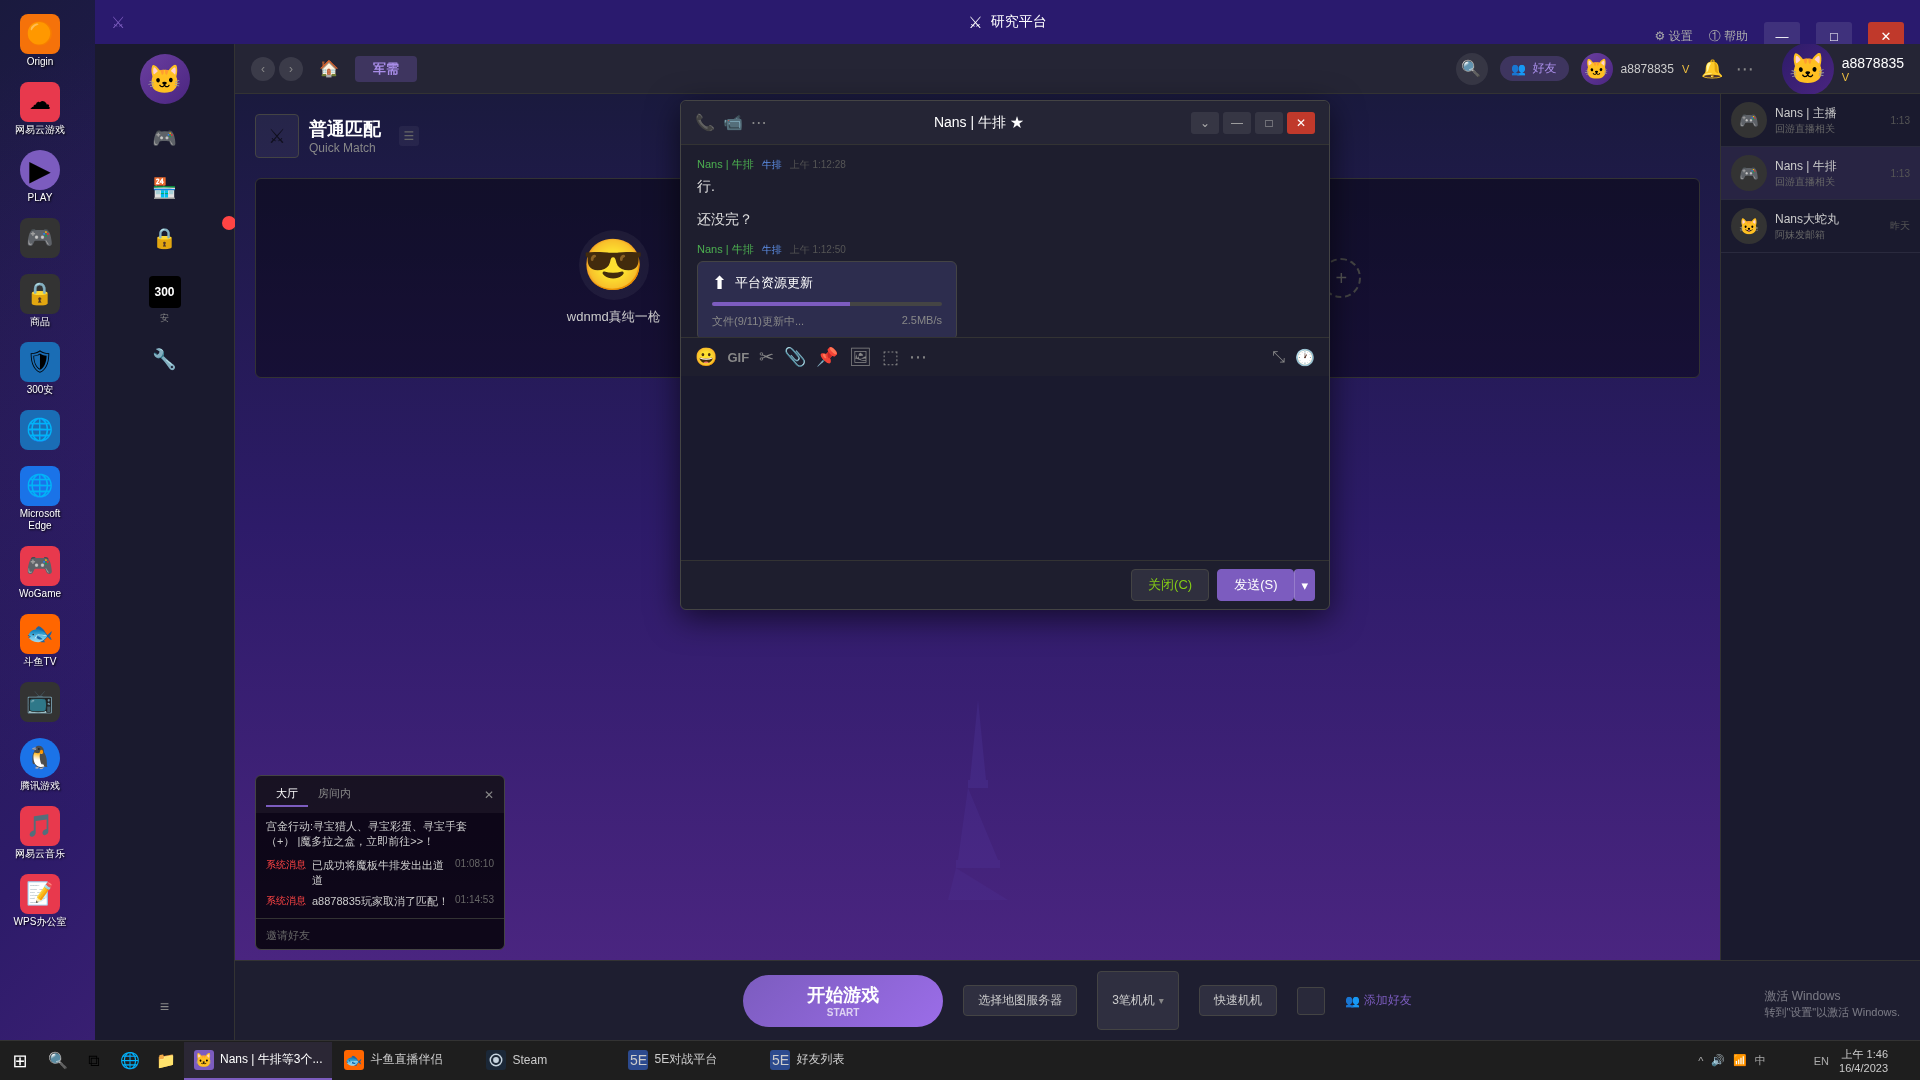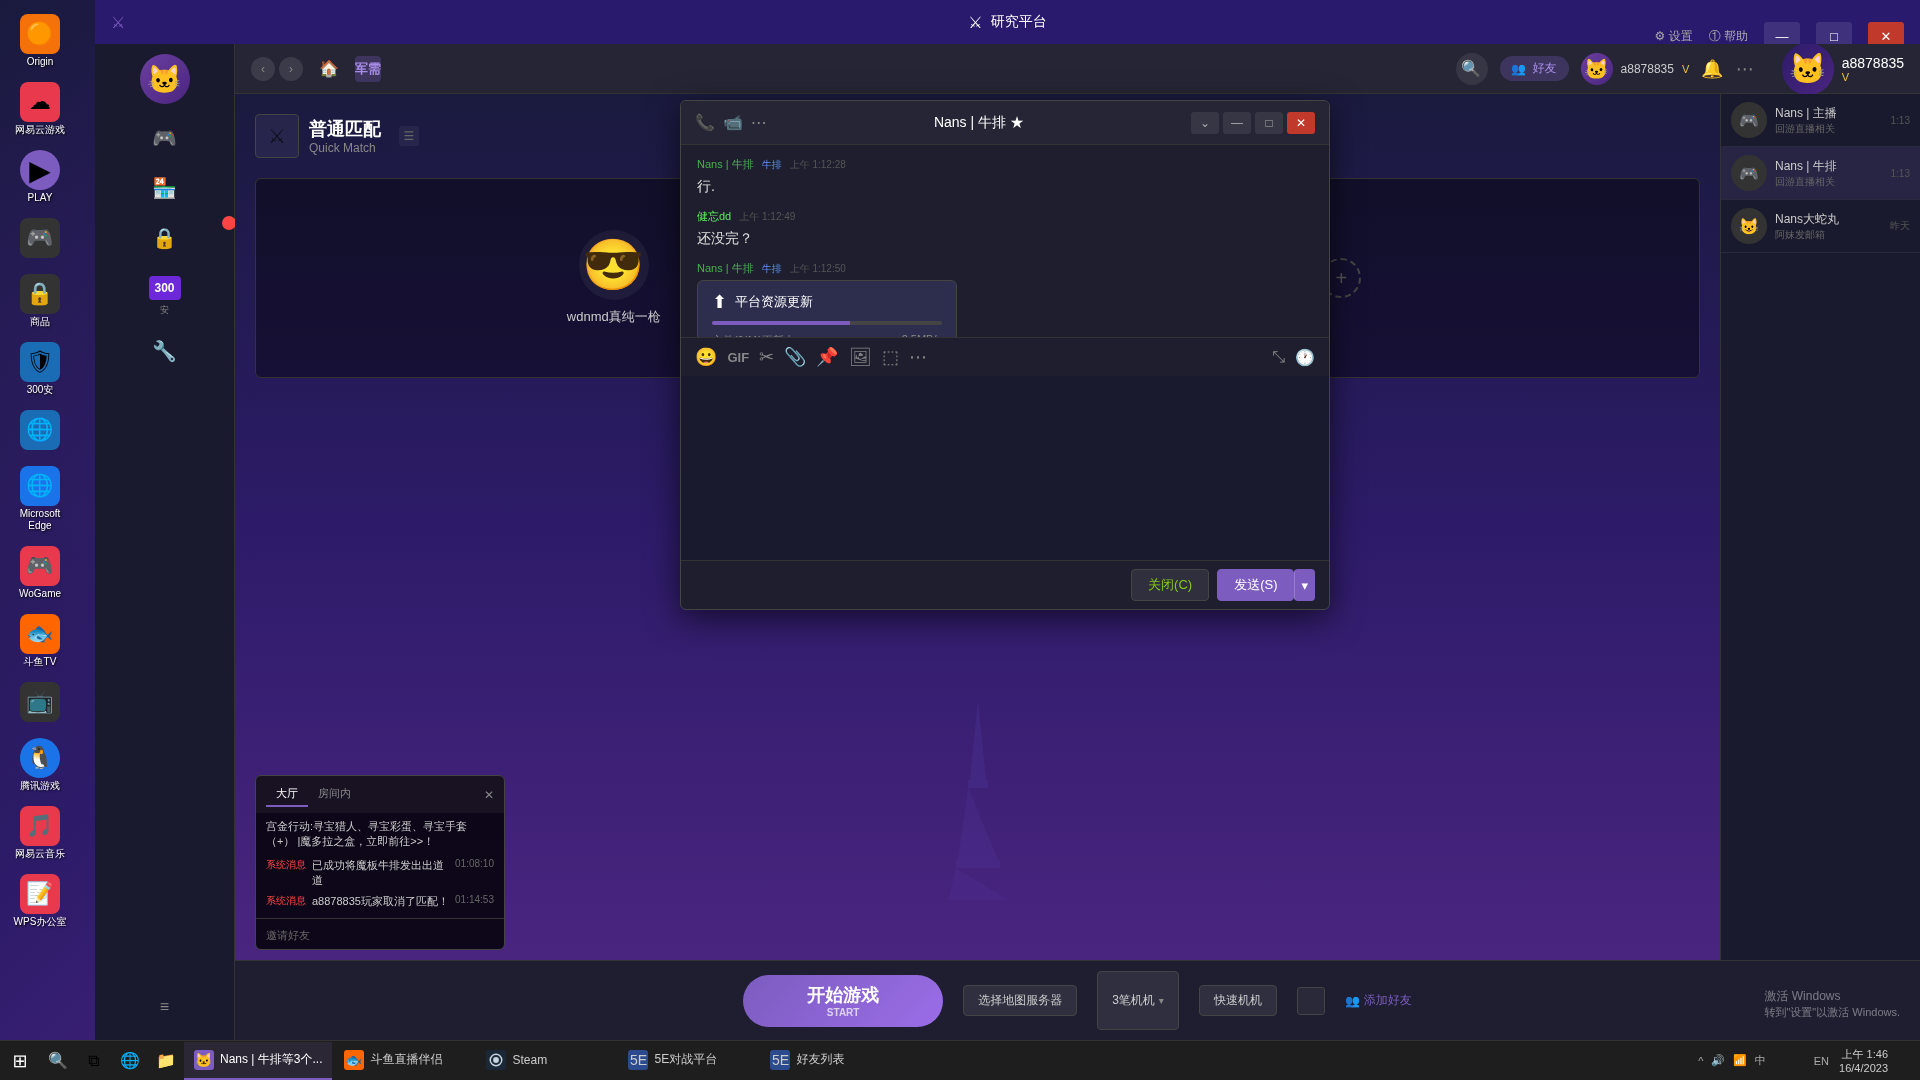--- a/index.html
+++ b/index.html
@@ -301,21 +301,21 @@
       align-items: center;
       justify-content: center;
       color: #888;
       font-size: 16px;
       cursor: pointer;
     }
 
     .mode-tag {
       background: rgba(124,92,191,0.3);
       color: #a88de8;
-      padding: 4px 0;
+      padding: 4px 18px;
       border-radius: 4px;
       font-size: 13px;
       font-weight: bold;
     }
 
     .header-right {
       margin-left: auto;
       display: flex;
       align-items: center;
       gap: 12px;
@@ -1020,21 +1020,21 @@
         <div class="nav-item">
           <span class="nav-icon">🏪</span>
           <span></span>
         </div>
         <div class="nav-item" style="position:relative;">
           <span class="nav-icon">🔒</span>
           <span></span>
           <div class="nav-badge"></div>
         </div>
         <div class="nav-item">
-          <div style="width:32px;height:24px;background:#6d28d9;border-radius:4px;display:flex;align-items:center;justify-content:center;font-size:12px;color:#fff;font-weight:bold;">300</div>
+          <div style="width:32px;height:32px;background:#000000;border-radius:4px;display:flex;align-items:center;justify-content:center;font-size:12px;color:#fff;font-weight:bold;">300</div>
           <span style="font-size:9px;color:#888;">安</span>
         </div>
         <div class="nav-item">
           <span class="nav-icon">🔧</span>
           <span></span>
         </div>
         <div style="margin-top:auto;margin-bottom:16px;">
           <div class="nav-item">
             <span style="font-size:16px;color:#888;">≡</span>
           </div>
@@ -1226,24 +1226,20 @@
       <div class="msg-group">
         <div class="msg-sender green">
           <span>Nans | 牛排</span>
           <span style="font-size:10px;color:#5e90e8;">牛排</span>
           <span class="msg-time">上午 1:12:28</span>
         </div>
         <div class="msg-text">行.</div>
       </div>
 
       <div class="msg-group">
-        <div class="msg-sender" style="color:#5ee85e;">
-          <span>健忘dd</span>
-          <span class="msg-time">上午 1:12:49</span>
-        </div>
         <div class="msg-text">还没完？</div>
       </div>
 
       <div class="msg-group">
         <div class="msg-sender green">
           <span>Nans | 牛排</span>
           <span style="font-size:10px;color:#5e90e8;">牛排</span>
           <span class="msg-time">上午 1:12:50</span>
         </div>
         <div class="update-card">

